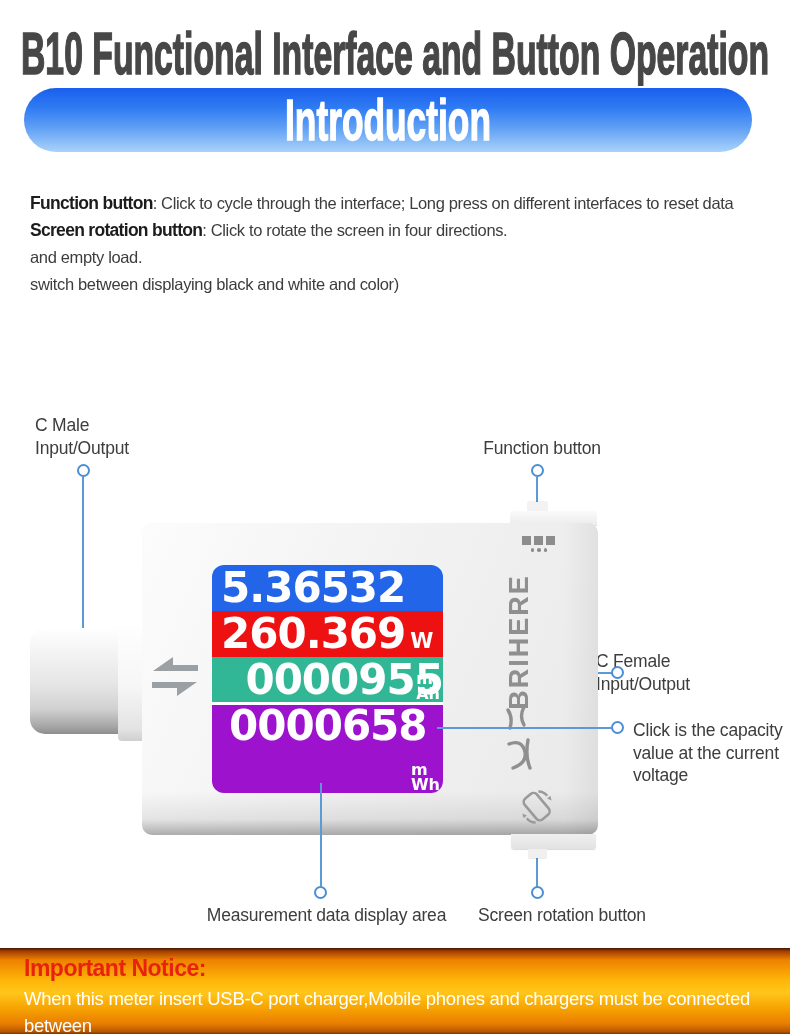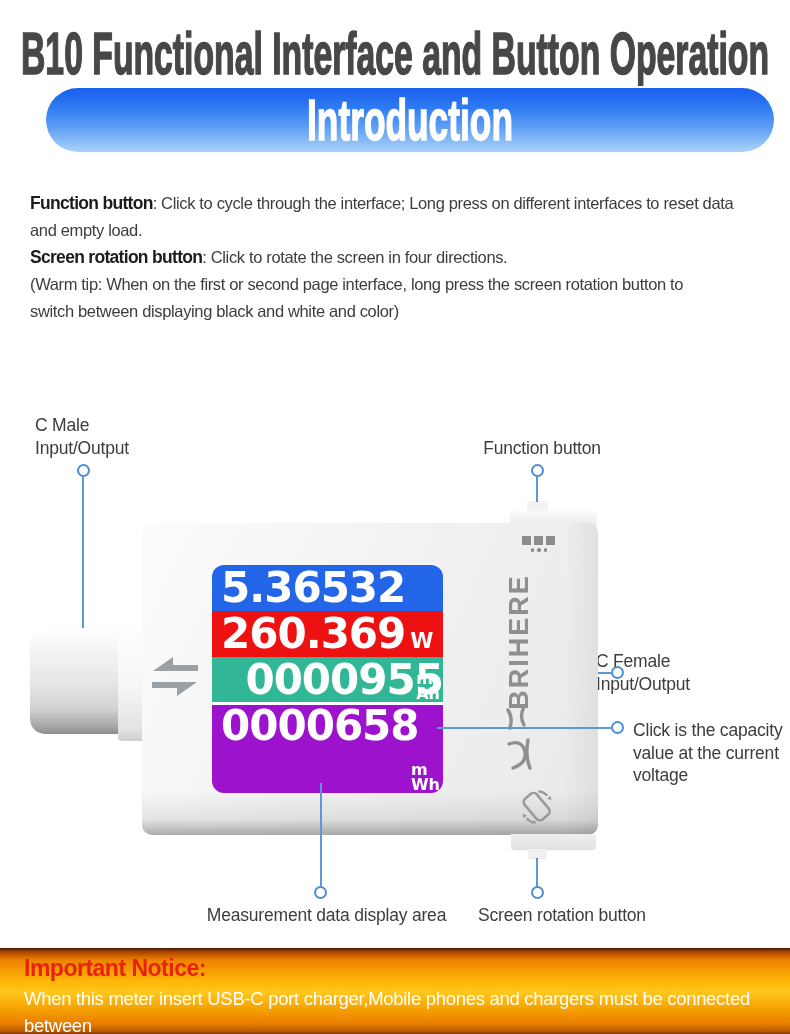--- a/index.html
+++ b/index.html
@@ -3,21 +3,21 @@
 <meta charset="utf-8">
 <style>
   html,body{margin:0;padding:0;}
   body{font-family:"Liberation Sans",sans-serif;background:#888;}
   .page{position:relative;width:790px;height:1034px;background:#ffffff;margin:0 auto;overflow:hidden;}
 
   
   .title-svg{position:absolute;left:0;top:20px;}
   .title-text{font-family:"Liberation Sans",sans-serif;font-weight:bold;font-size:60px;
     fill:#474747;stroke:#474747;stroke-width:1.6px;}
-  .banner{position:absolute;left:46px;top:88px;width:728px;height:64px;border-radius:32px;
+  .banner{position:absolute;left:24px;top:88px;width:728px;height:64px;border-radius:32px;
     background:linear-gradient(180deg,#1a5fee 0%,#2e7af2 30%,#5f9ff5 62%,#93c3f8 88%,#a9d2fa 100%);}
   .banner-text{font-family:"Liberation Sans",sans-serif;font-weight:bold;font-size:57px;
     fill:#ffffff;stroke:#ffffff;stroke-width:1.4px;}
 
   
   .instructions{position:absolute;left:30px;top:190px;width:745px;color:#3d3d3d;
     font-size:16.5px;letter-spacing:-0.35px;line-height:27px;white-space:nowrap;}
   .term{font-weight:bold;color:#1c1c1c;font-size:17.5px;letter-spacing:-0.7px;}
 
   
@@ -49,21 +49,21 @@
   
   .screen{position:absolute;left:212px;top:565px;width:231px;height:228px;border-radius:12px;
     overflow:hidden;display:flex;flex-direction:column;background:#fff;}
   .srow{position:relative;display:flex;align-items:baseline;padding-left:9px;}
   .r0,.r1,.r2{flex:0 0 46px;}
   .r3{flex:0 0 45px;justify-content:flex-end;}
   .rgap{flex:0 0 3px;background:#ffffff;}
   .r4{flex:1 1 auto;}
   .sval{font-family:"DejaVu Sans",sans-serif;font-weight:bold;color:#fefefe;
     font-size:42px;line-height:45px;letter-spacing:-1px;}
-  .r4 .sval{line-height:41px;}
+  .r4 .sval{line-height:41px;margin-left:8px;}
   .sunit{font-family:"DejaVu Sans",sans-serif;font-weight:bold;color:#fefefe;
     font-size:21px;margin-left:5px;}
   .sunit2{position:absolute;right:3px;bottom:1px;display:flex;flex-direction:column;align-items:flex-start;
     font-family:"DejaVu Sans",sans-serif;font-weight:bold;color:#fefefe;font-size:16px;line-height:14.5px;}
 
   
   .brand{position:absolute;left:519px;top:642px;transform:translate(-50%,-50%) rotate(-90deg);
     font-weight:bold;font-size:27px;letter-spacing:2px;color:#8f8f8f;white-space:nowrap;}
   .vent{position:absolute;left:522px;top:536px;width:34px;}
   .vent-squares{display:flex;gap:3px;}
@@ -89,23 +89,22 @@
   </svg>
 
   <div class="banner">
     <svg width="728" height="64">
       <text class="banner-text" x="364" y="52" text-anchor="middle" textLength="206" lengthAdjust="spacingAndGlyphs">Introduction</text>
     </svg>
   </div>
 
   <div class="instructions">
     <div><span class="term">Function button</span><span>: Click to cycle through the interface; Long press on different interfaces to reset data</span></div>
+    <div><span class="term">Screen rotation button</span><span>: Click to rotate the screen in four directions.</span></div>
     <div><span>and empty load.</span></div>
-    <div><span class="term">Screen rotation button</span><span>: Click to rotate the screen in four directions.</span></div>
-    <div><span>(Warm tip: When on the first or second page interface, long press the screen rotation button to</span></div>
     <div><span>switch between displaying black and white and color)</span></div>
   </div>
 
   <div class="dlabel" style="left:35px;top:414px;">
     <div>C Male</div>
     <div>Input/Output</div>
   </div>
   <div class="dlabel" style="left:442px;top:437px;width:200px;text-align:center;">
     <div>Function button</div>
   </div>

